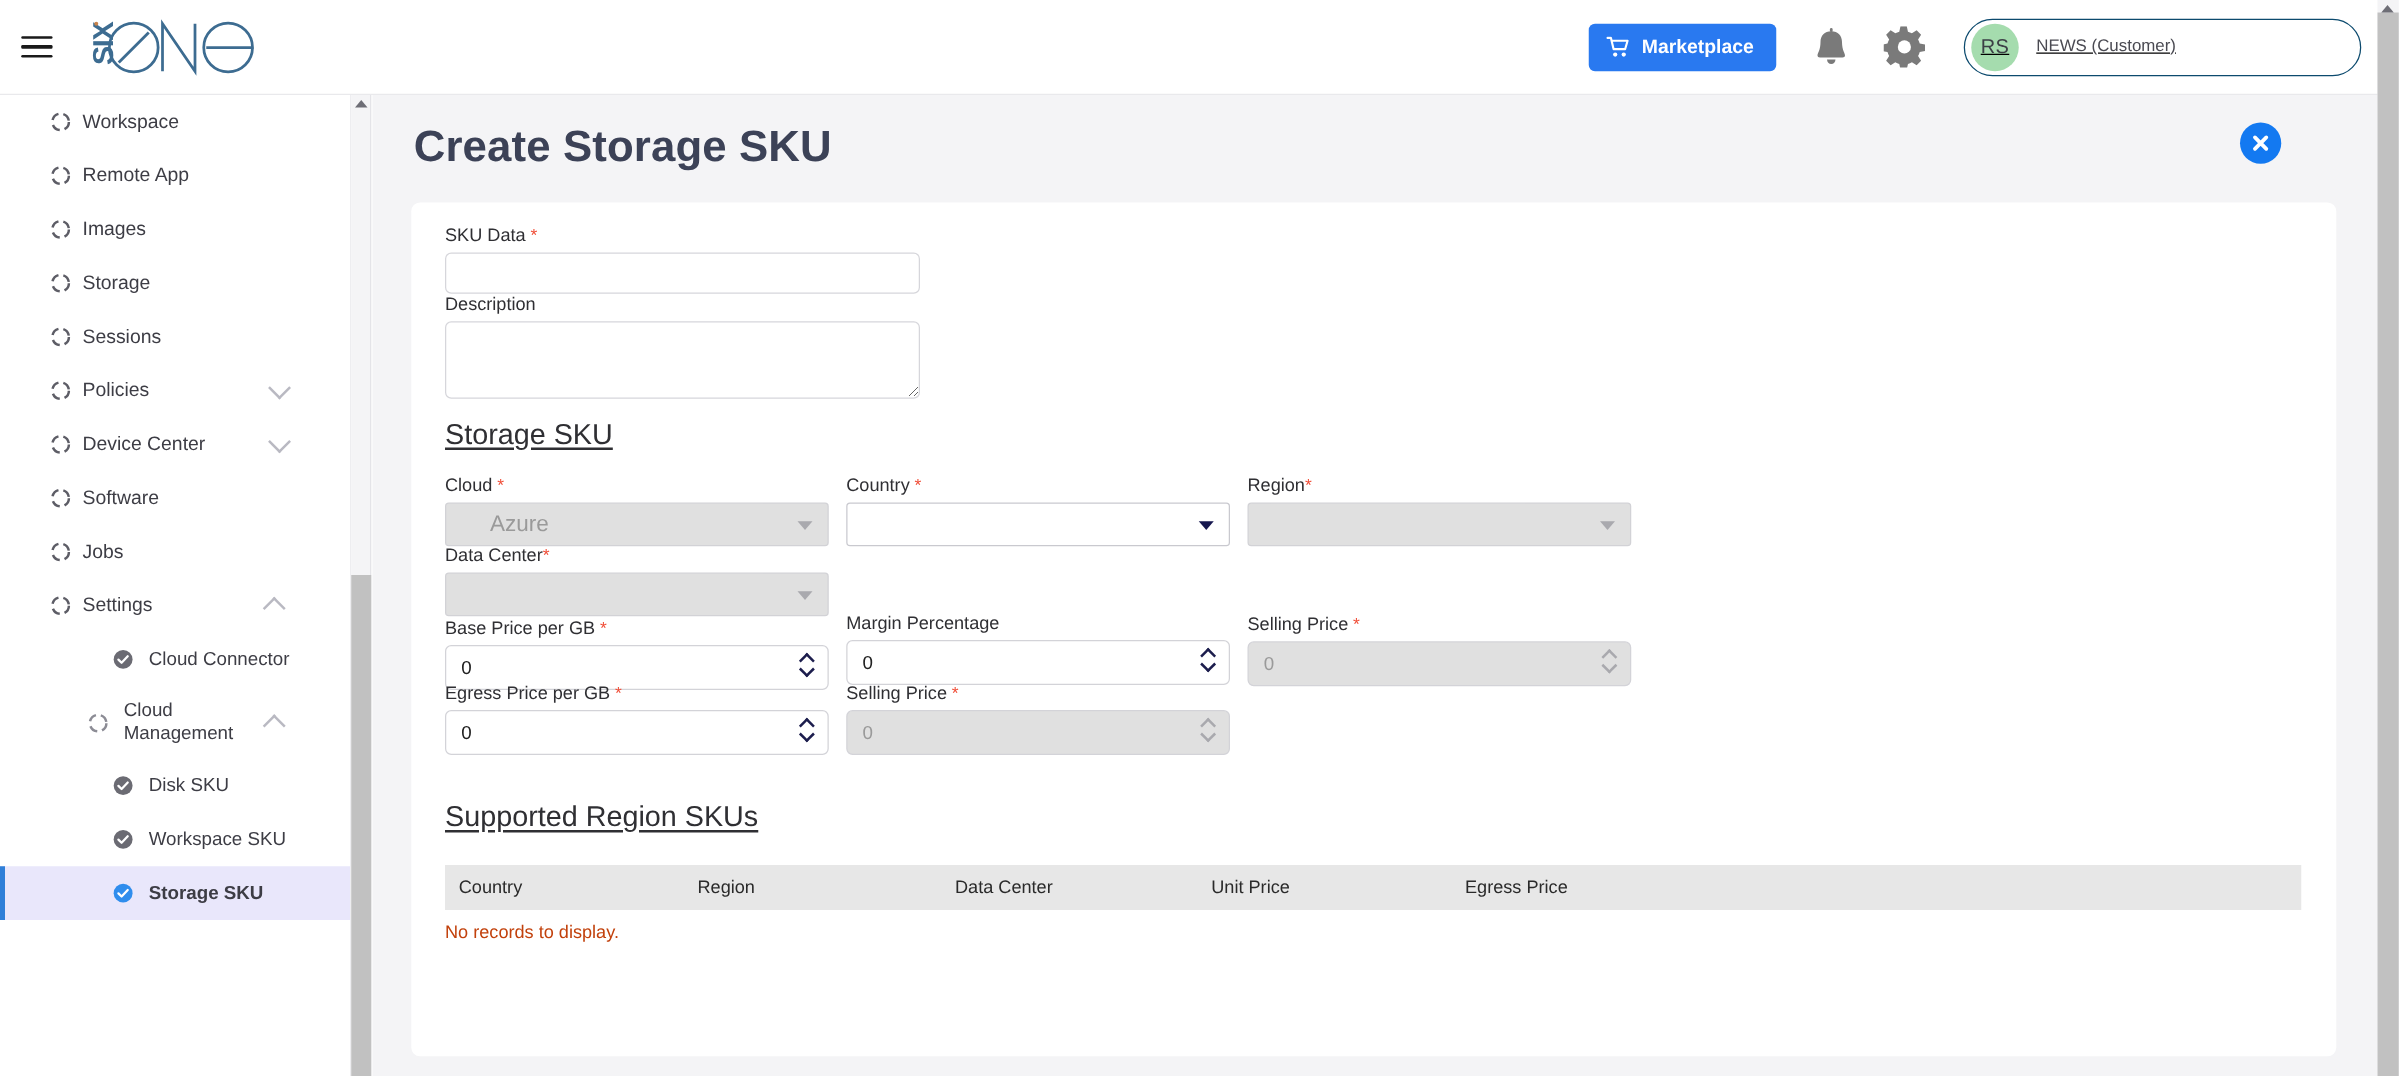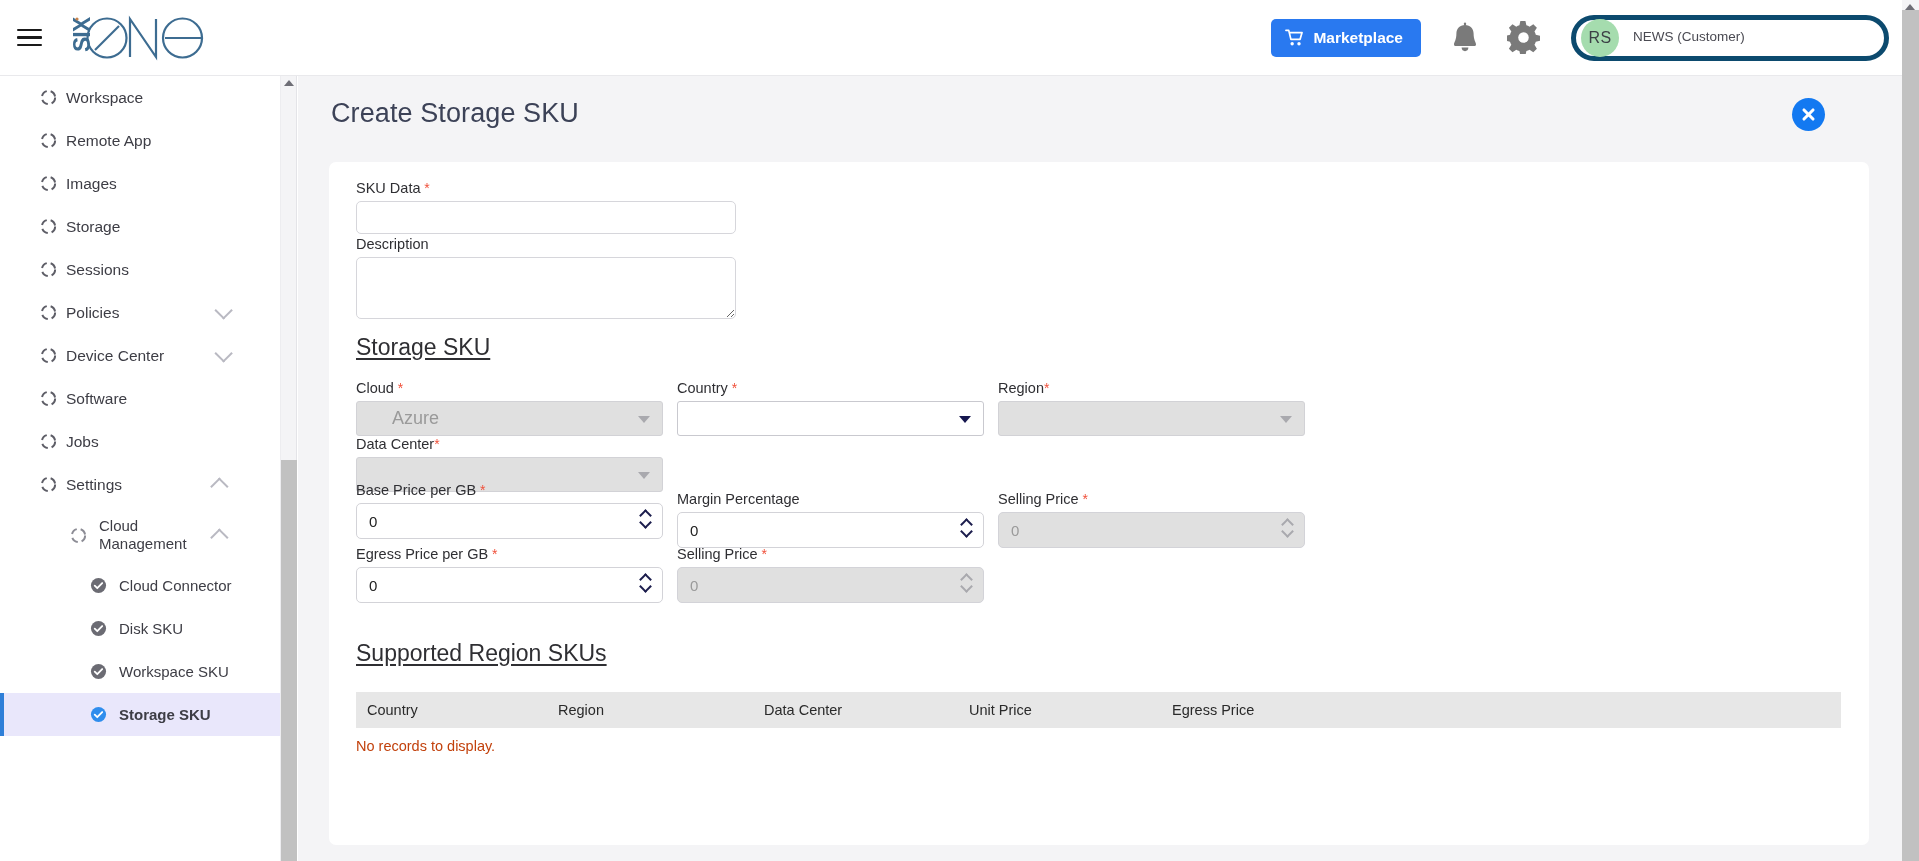--- a/index.html
+++ b/index.html
@@ -41,23 +41,24 @@
   .hdr-icon-btn {
     width: 44px; height: 44px; display:flex; align-items:center; justify-content:center;
     cursor: pointer; background: none; border: none;
   }
   #bell-wrap { margin-right: 14px; }
   #gear-wrap { margin-right: 26px; }
 
   #userchip {
     display: flex; align-items: center;
     height: 46px; width: 318px;
-    border: 5px solid #0c4a6e; border-radius: 24px;
+    border: 1px solid #0c4a6e; border-radius: 24px;
     background: #fff; margin-right: 30px; cursor: pointer;
     padding-left: 5px;
+    text-decoration: underline;
   }
   #avatar {
     width: 38px; height: 38px; border-radius: 50%;
     background: #a5dcae; color: #3c4046;
     display: flex; align-items: center; justify-content: center;
     font-size: 16px; letter-spacing: .3px; flex: none;
   }
   #userinfo { margin-left: 14px; line-height: 1.25; }
   #username { font-size: 13.5px; color: #4a4a52; }
   #usersub { font-size: 11px; color: #f2f2f4; }
@@ -135,21 +136,21 @@
     position: absolute; top: 76px; left: 298px;
     width: 1604px; height: 785px;
     background: #f4f4f6;
     overflow: hidden;
   }
   #page-head {
     position: relative; height: 86px;
   }
   #page-title {
     position: absolute; left: 33px; top: 22px;
-    font-size: 27px; font-weight: normal; color: #3c4257;
+    font-size: 35px; font-weight: bold; color: #3c4257;
     letter-spacing: .1px;
   }
   #close-btn {
     position: absolute; right: 77px; top: 22px;
     width: 33px; height: 33px; border-radius: 50%;
     background: #1379f1; cursor: pointer;
     display: flex; align-items: center; justify-content: center;
   }
 
   #form-card {
@@ -394,38 +395,38 @@
     <span class="nav-icon">
       <svg class="ic-dash" viewBox="0 0 18 18">
           <circle cx="9" cy="9" r="7" fill="none" stroke="#5d5d66" stroke-width="2.1" stroke-dasharray="7.5 4.2"></circle>
         </svg>
     </span>
     <span class="nav-label">Settings</span>
     <span class="chev up"></span>
   </div>
 
 
+  <div class="nav-item lvl3">
+    <span class="nav-icon">
+      <svg class="ic-dash" viewBox="0 0 18 18">
+          <circle cx="9" cy="9" r="8" fill="#6b6b73"></circle>
+          <path d="M5 9.2 l2.7 2.7 5.2-5.5" fill="none" stroke="#fff" stroke-width="1.9" stroke-linecap="round" stroke-linejoin="round"></path>
+        </svg>
+    </span>
+    <span class="nav-label">Cloud Connector</span>
+  </div>
+
   <div class="nav-item lvl2 tall">
     <span class="nav-icon">
       <svg class="ic-dash" viewBox="0 0 18 18">
           <circle cx="9" cy="9" r="7" fill="none" stroke="#8c8c95" stroke-width="2.1" stroke-dasharray="7.5 4.2"></circle>
         </svg>
     </span>
     <span class="nav-label wrap">Cloud Management</span>
     <span class="chev up"></span>
-  </div>
-
-  <div class="nav-item lvl3">
-    <span class="nav-icon">
-      <svg class="ic-dash" viewBox="0 0 18 18">
-          <circle cx="9" cy="9" r="8" fill="#6b6b73"></circle>
-          <path d="M5 9.2 l2.7 2.7 5.2-5.5" fill="none" stroke="#fff" stroke-width="1.9" stroke-linecap="round" stroke-linejoin="round"></path>
-        </svg>
-    </span>
-    <span class="nav-label">Cloud Connector</span>
   </div>
 
   <div class="nav-item lvl3">
     <span class="nav-icon">
       <svg class="ic-dash" viewBox="0 0 18 18">
           <circle cx="9" cy="9" r="8" fill="#6b6b73"></circle>
           <path d="M5 9.2 l2.7 2.7 5.2-5.5" fill="none" stroke="#fff" stroke-width="1.9" stroke-linecap="round" stroke-linejoin="round"></path>
         </svg>
     </span>
     <span class="nav-label">Disk SKU</span>
@@ -517,21 +518,21 @@
     <div style="position:absolute;left:27px;top:274px;">
       <label class="field-label">
         <span>Data Center</span><span class="req">*</span>
       </label>
       <div class="ddl disabled">
         <span class="ddl-val"></span>
         <span class="caret"></span>
       </div>
     </div>
 
-    <div style="position:absolute;left:27px;top:320px;">
+    <div style="position:absolute;left:27px;top:332px;">
       <label class="field-label">
         <span>Base Price per GB</span><span class="req"> *</span>
       </label>
       <div class="numbox">
         <input type="text" value="0" style="">
         <span class="spin">
           <i class="up"></i>
           <i class="dn"></i>
         </span>
       </div>

